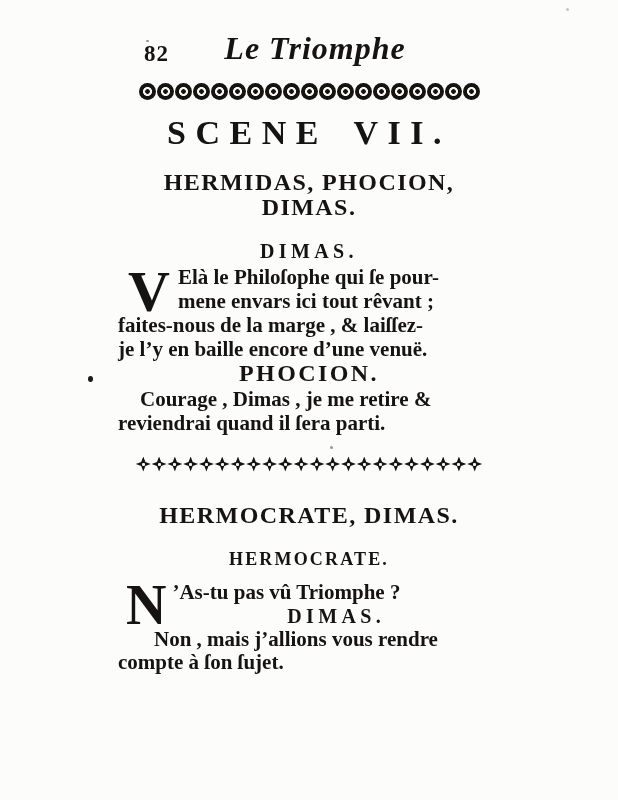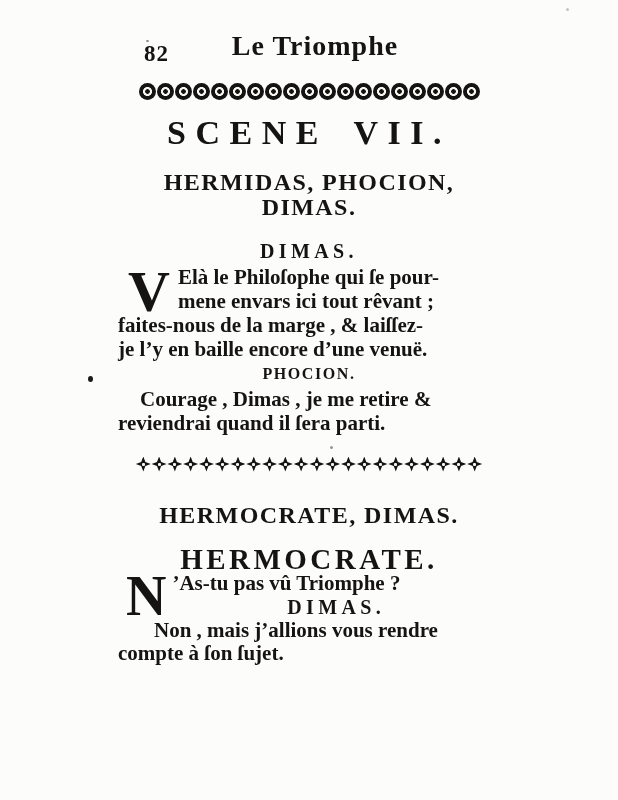--- a/index.html
+++ b/index.html
@@ -24,21 +24,21 @@
     height:28px;
     margin-bottom:22px;
   }
   .page-num{
     position:absolute;left:26px;top:11px;
     font-size:23px;font-weight:700;letter-spacing:1px;
   }
   .running-title{
     position:absolute;left:12px;right:0;top:0;
     text-align:center;
-    font-weight:700;font-size:28px;
+    font-style:italic;font-weight:700;font-size:32px;
     letter-spacing:1px;
   }
   
   .ornament-band{
     display:flex;justify-content:center;align-items:center;
     height:22px;
   }
   .band-rosettes{margin-bottom:18px;}
   .band-fleurons{margin-top:18px;margin-bottom:28px;}
   .rosette{
@@ -67,22 +67,22 @@
     letter-spacing:.06em;
     line-height:25px;
     margin:0 0 20px 0;
   }
   .speaker{
     text-align:center;
     font-weight:700;
     margin:0;
   }
   .speaker-dimas1{font-size:20px;letter-spacing:.22em;line-height:22px;margin-bottom:4px;}
-  .speaker-phocion{font-size:16px;letter-spacing:.1em;line-height:23px;margin:1px 0 3px 0;}
-  .speaker-hermocrate{font-size:29px;letter-spacing:.12em;line-height:23px;margin-bottom:1px;}
+  .speaker-phocion{font-size:24px;letter-spacing:.1em;line-height:23px;margin:1px 0 3px 0;}
+  .speaker-hermocrate{font-size:18px;letter-spacing:.12em;line-height:23px;margin-bottom:10px;}
   .speaker-dimas2{font-size:20px;letter-spacing:.22em;line-height:23px;}
   
   .speech{
     font-size:21px;font-weight:700;
     line-height:23.5px;
     margin:0;
   }
   .speech .line{white-space:nowrap;}
   .dropcap{
     float:left;

